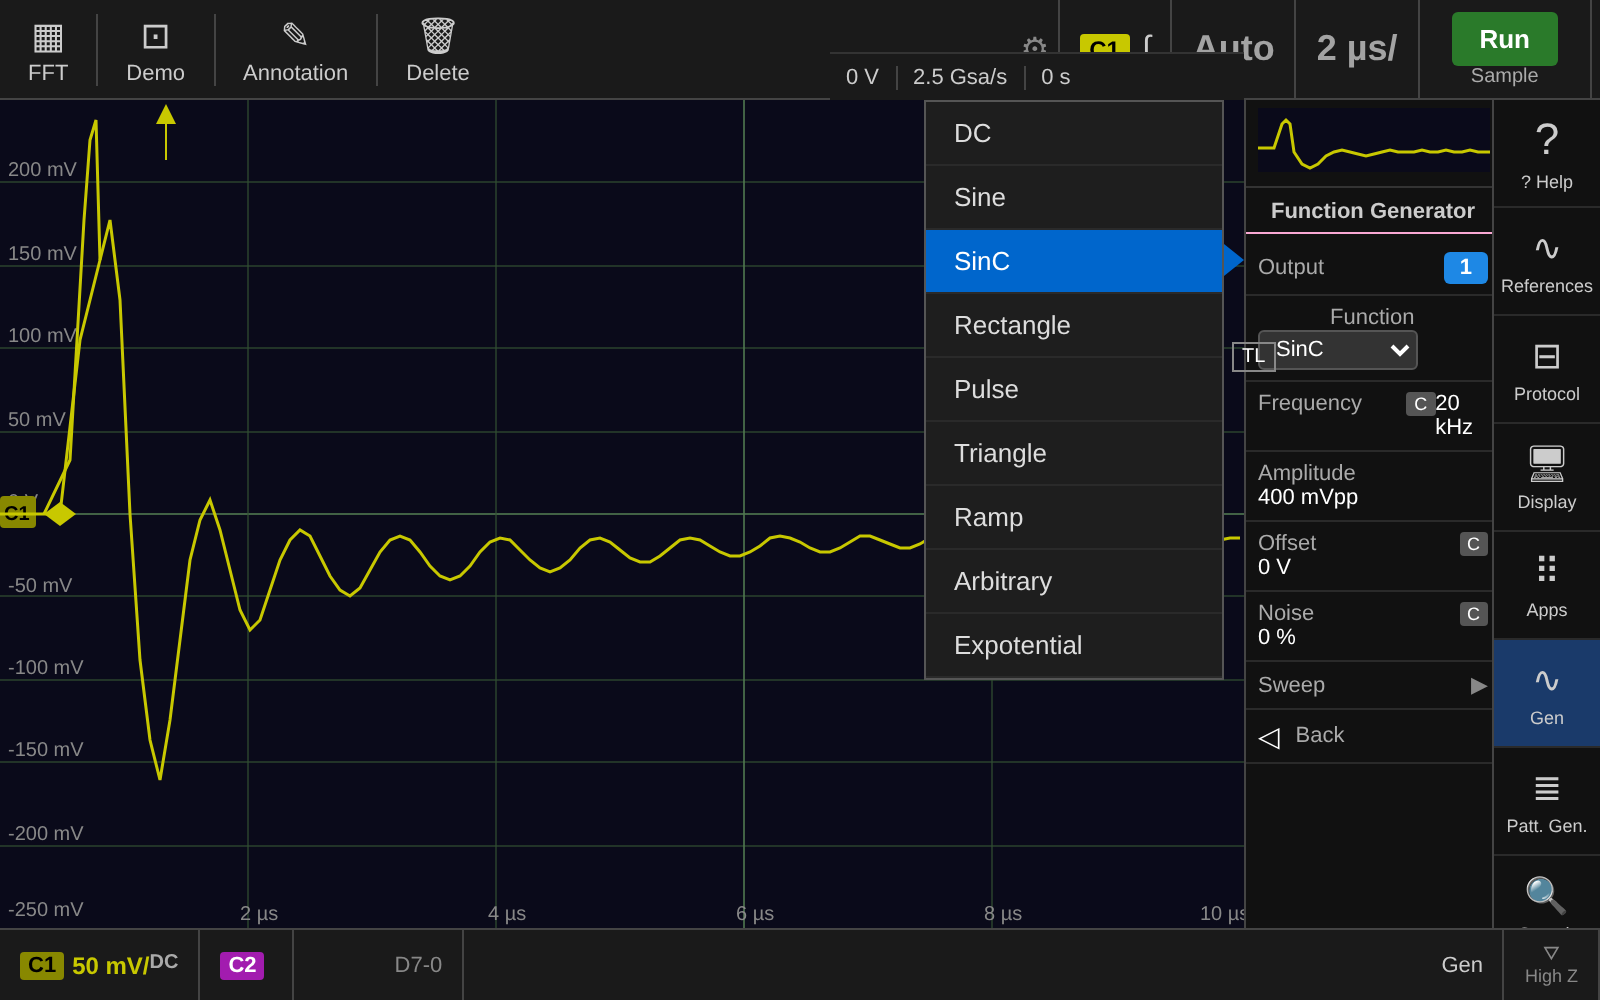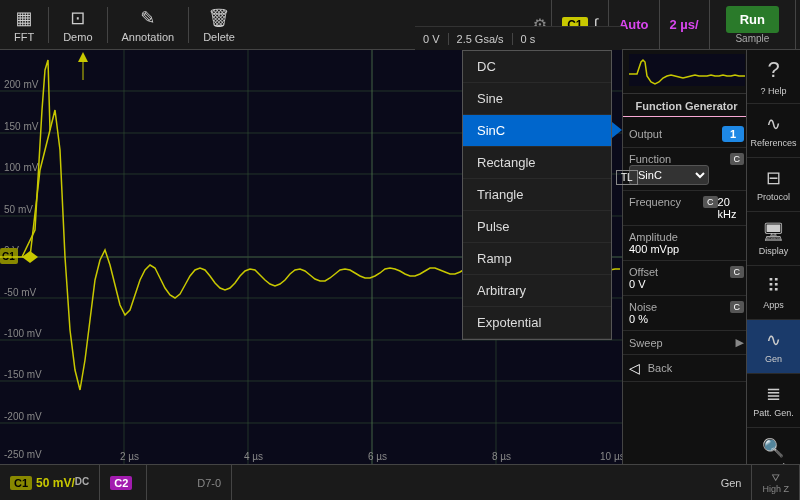--- a/index.html
+++ b/index.html
@@ -49,22 +49,22 @@
       flex-direction: column;
       align-items: center;
       justify-content: center;
       padding: 2px 10px;
       border-right: 1px solid #444;
       height: 100%;
       font-size: 11px;
       color: #ccc;
     }
     .info-cell .val {
-      font-size: 13px;
-      color: #d946ef;
+      font-size: 18px;
+      color: #a3a3a3;
       font-weight: bold;
     }
     .info-cell .sub {
       font-size: 10px;
       color: #aaa;
     }
 
     
     .run-btn {
       background: #2a7a2a;
@@ -525,21 +525,21 @@
   </div>
 
   <div class="right-panel-label" style="padding:6px 6px 4px;font-size:11px;color:#ccc;border-bottom:1px solid #f9a8d4;">Function Generator</div>
 
   <div class="fg-row">
     <span class="fg-row-label">Output</span>
     <span class="fg-toggle">1</span>
   </div>
 
   <div class="fg-row" style="flex-direction:column;align-items:flex-start;">
-    <div style="display:flex;align-items:center;justify-content:space-between;width:100%;">
+    <div style="display:flex;align-items:center;justify-content:space-between;width:100%;margin-left:36px;">
       <span class="fg-row-label">Function</span>
       <span class="fg-c-badge">C</span>
     </div>
     <select class="fg-select">
       <option>SinC</option>
       <option>DC</option>
       <option>Sine</option>
       <option>Rectangle</option>
       <option>Pulse</option>
       <option>Triangle</option>
@@ -590,22 +590,22 @@
 
 <div style="position:absolute;top:170px;left:616px;z-index:50;">
   <span class="tl-badge">TL</span>
 </div>
 
 <div id="dropdown-menu">
   <div class="dropdown-item">DC</div>
   <div class="dropdown-item">Sine</div>
   <div class="dropdown-item selected">SinC</div>
   <div class="dropdown-item">Rectangle</div>
+  <div class="dropdown-item">Pulse</div>
   <div class="dropdown-item">Triangle</div>
-  <div class="dropdown-item">Pulse</div>
   <div class="dropdown-item">Ramp</div>
   <div class="dropdown-item">Arbitrary</div>
   <div class="dropdown-item">Expotential</div>
 </div>
 
 <div class="dd-arrow"></div>
 
 <div id="right-sidebar">
   <div class="sidebar-item">
     <span class="s-icon">?</span>

